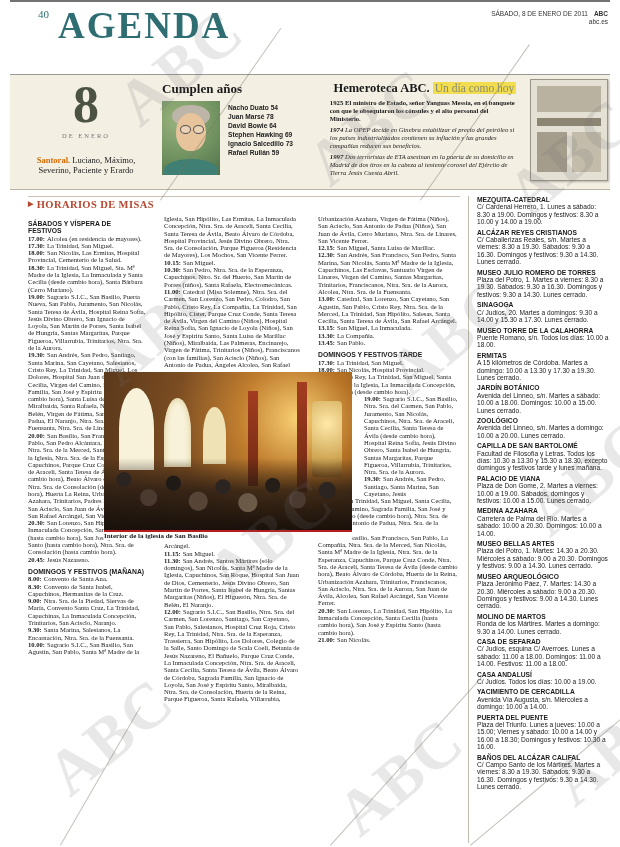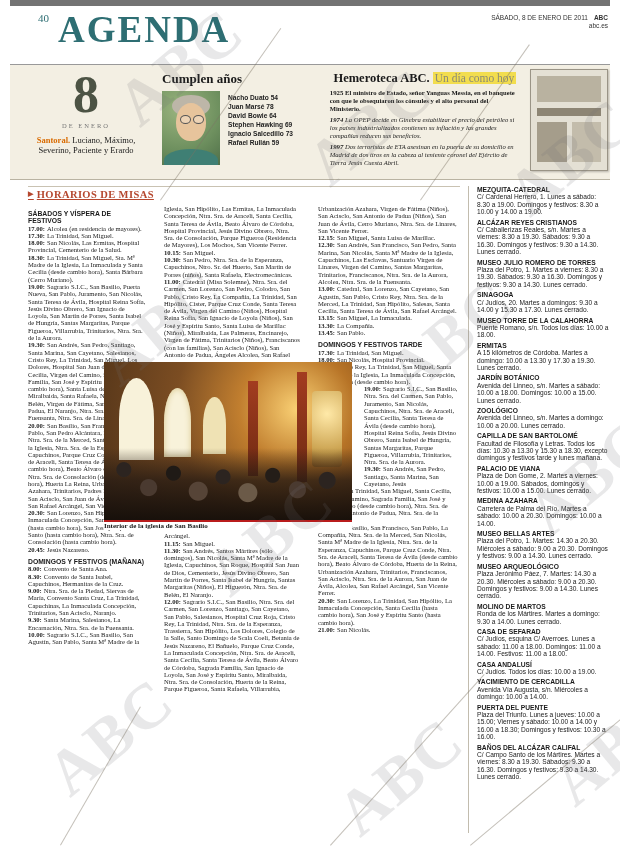--- a/index.html
+++ b/index.html
@@ -1,32 +1,32 @@
 <!DOCTYPE html>
 <html><head>
 <meta charset="utf-8">
 <style>
   html,body{margin:0;padding:0;background:#fff;}
   .page{position:relative;width:620px;height:847px;background:#fff;overflow:hidden;
         font-family:"Liberation Serif",serif;color:#1a1a1a;}
   
-  .topbar{position:relative;height:56px;margin:0 10px;border-top:6px solid #737373;padding-top:2px;}
+  .topbar{position:relative;height:56px;margin:0 10px;border-top:2px solid #737373;padding-top:16px;}
   .pageno{position:absolute;left:28px;top:6px;font-size:11px;color:#2e6e73;}
   .agenda-title{position:absolute;left:48px;top:2px;margin:0;font-size:37px;font-weight:bold;
                 color:#2e6e73;letter-spacing:2px;font-family:"Liberation Serif",serif;}
   .dateline{position:absolute;right:2px;top:8px;text-align:right;font-size:6.5px;color:#333;
             font-family:"Liberation Sans",sans-serif;line-height:8px;}
   .dateline b{margin-left:6px;}
   
   .strip{position:relative;height:114px;margin:0 10px;background:#f3efe3;
          border-top:1px solid #999;border-bottom:1px solid #b9b3a2;display:flex;}
   .fecha{width:160px;position:relative;text-align:center;padding-top:4px;}
   .big8{font-size:52px;line-height:52px;font-weight:bold;color:#4c5344;}
   .mes{font-size:6.5px;letter-spacing:2px;color:#777;margin-top:1px;}
-  .santoral{font-size:8.5px;margin-top:6px;padding:0 10px;line-height:10px;}
+  .santoral{font-size:8.5px;margin-top:16px;padding:0 10px;line-height:10px;}
   .slabel{color:#d96b00;font-weight:bold;}
   .cumplen{width:168px;position:relative;padding-top:6px;}
   .cumplen h2{margin:0;font-size:13px;}
   .cumplen .row{display:flex;margin-top:4px;}
   .portrait{width:58px;height:74px;position:relative;overflow:hidden;
             background:radial-gradient(circle at 30% 25%,#9ab47e 0%,#6d8f5e 60%,#4f6f49 100%);flex:none;}
   .p-face{position:absolute;left:14px;top:12px;width:30px;height:38px;border-radius:50% 50% 46% 46%;
           background:#e7c49c;}
   .p-hair{position:absolute;left:10px;top:4px;width:38px;height:22px;border-radius:50%;
           background:#bdb6a8;}
@@ -46,21 +46,21 @@
   .thumb{width:80px;height:100px;margin:4px 2px 0 6px;background:#e4e0d4;border:1px solid #9a9486;
          position:relative;box-shadow:1px 1px 2px rgba(0,0,0,.25);}
   .thumb .t1{position:absolute;left:8%;top:6%;width:84%;height:26%;background:#b9b2a0;}
   .thumb .t2{position:absolute;left:8%;top:38%;width:84%;height:8%;background:#8d8574;}
   .thumb .t3{position:absolute;left:8%;top:52%;width:40%;height:40%;background:#a59d8b;}
   .thumb .t4{position:absolute;left:54%;top:52%;width:38%;height:40%;background:#c3bcab;}
   
   .content{display:flex;margin:6px 10px 0 28px;}
   .sechead{border-top:1px solid #c9c2b2;padding-top:2px;margin:0 0 5px;
            font-size:10.5px;color:#b5472e;font-weight:bold;letter-spacing:.4px;
-           font-family:"Liberation Serif",serif;text-decoration:underline;}
+           font-family:"Liberation Serif",serif;}
   .arrow{font-size:7px;vertical-align:2px;margin-right:3px;color:#b5472e;}
   .misas{width:432px;flex:none;}
   .mgrid{display:grid;grid-template-columns:118px 136px 140px;column-gap:18px;height:628px;overflow:hidden;}
   .mcol{min-width:0;}
   .mp{margin:0;font-size:6.6px;line-height:7.3px;text-align:left;}
   .mh{display:block;font-weight:bold;font-size:6.8px;margin-top:5px;font-family:"Liberation Sans",sans-serif;}
   .mh:empty{display:none;margin:0;}
   .mt{margin-right:2px;}
   .mt:empty{display:none;}
   

